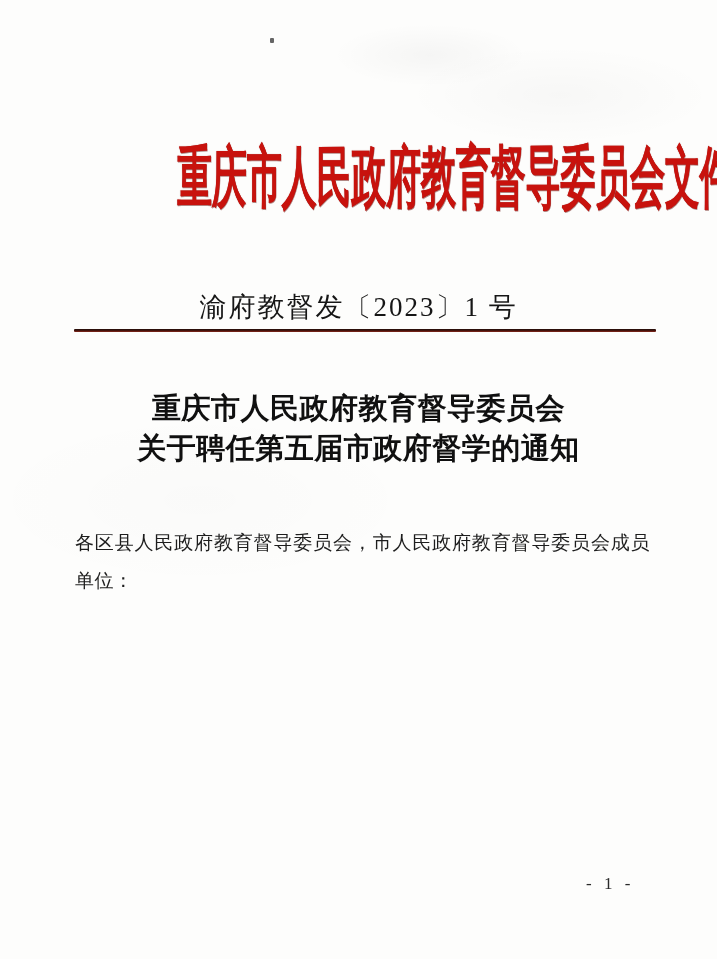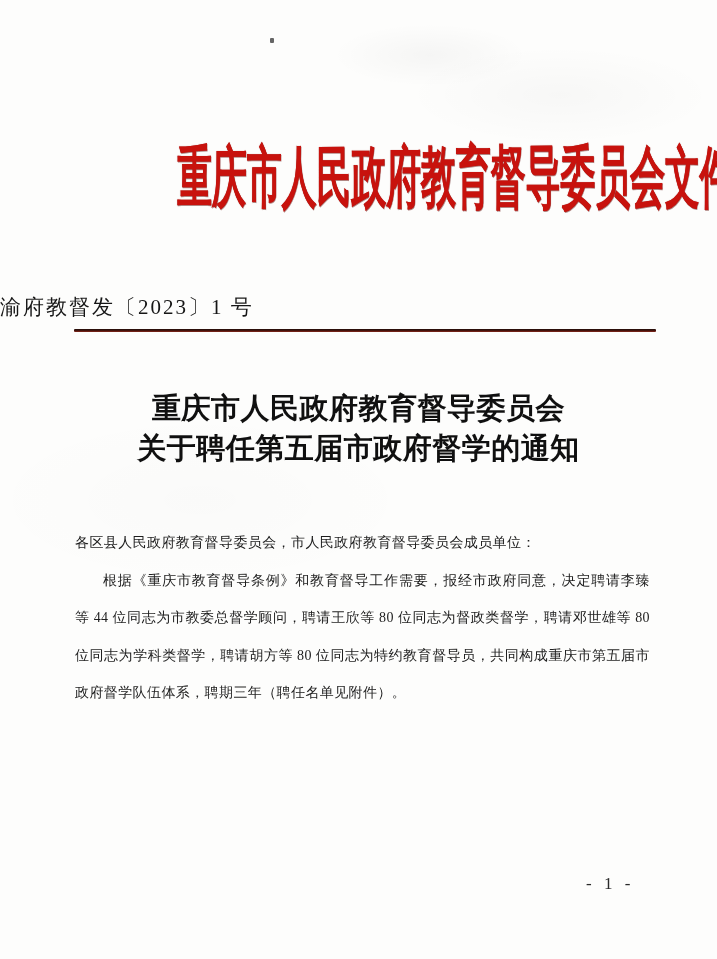--- a/index.html
+++ b/index.html
@@ -29,38 +29,38 @@
     position:absolute;top:141px;left:0;width:100%;
     text-align:center;white-space:nowrap;
     font-size:67px;line-height:72px;font-weight:900;
     color:var(--header-red);
     transform:scaleX(0.52);transform-origin:51.5% 50%;
     text-shadow:0 0 1px rgba(140,10,5,.9), 1px 1px 0 rgba(90,8,4,.45);
     letter-spacing:0px;
   }
   .doc-number{
     position:absolute;top:294px;left:0;width:100%;
-    text-align:left;
-    font-size:21px;line-height:26px;color:#161616;
+    text-align:center;
+    font-size:27px;line-height:26px;color:#161616;
     letter-spacing:2px;
   }
   .rule{
     position:absolute;top:329px;left:74px;width:582px;height:3px;
     background:linear-gradient(to bottom,#1f0d0a 0%,#4a130c 60%,#8c2a1c 100%);
     border-radius:1px;
   }
   .notice-title{
     position:absolute;top:388px;left:0;width:100%;
     text-align:center;color:#101010;
     font-size:29px;line-height:40px;font-weight:bold;
     letter-spacing:0.5px;
   }
   .doc-body{
     position:absolute;top:524px;left:75px;width:575px;
-    font-size:14px;line-height:37.6px;
+    font-size:19px;line-height:37.6px;
     color:var(--body-ink);
     text-align:justify;
     letter-spacing:0.4px;
   }
   .doc-body p{margin:0;}
   .doc-body p.indent{text-indent:2em;}
   .page-number{
     position:absolute;top:874px;left:586px;
     font-size:17px;color:#2a2a2a;letter-spacing:4px;
     font-family:"Liberation Serif","DejaVu Serif",serif;
@@ -79,18 +79,17 @@
 
   <div class="rule"></div>
 
   <div class="notice-title">
     <div>重庆市人民政府教育督导委员会</div>
     <div>关于聘任第五届市政府督学的通知</div>
   </div>
 
   <div class="doc-body">
     <p>各区县人民政府教育督导委员会，市人民政府教育督导委员会成员单位：</p>
-    <p class="indent">根据《重庆市教育督导条例》和教育督导工作需要，报经市政府同意，决定聘请李臻等 44 位同志为市教委总督学顾问，聘请王欣等 80 位同志为督政类督学，聘请邓世雄等 80 位同志为学科类督学，聘请胡方等 80 位同志为特约教育督导员，共同构成重庆市第五届市政府督学队伍体系，聘期三年（聘任名单见附件）。</p>
   </div>
 
   <div class="page-number">- 1 -</div>
 
 </div>
 
 </body></html>

